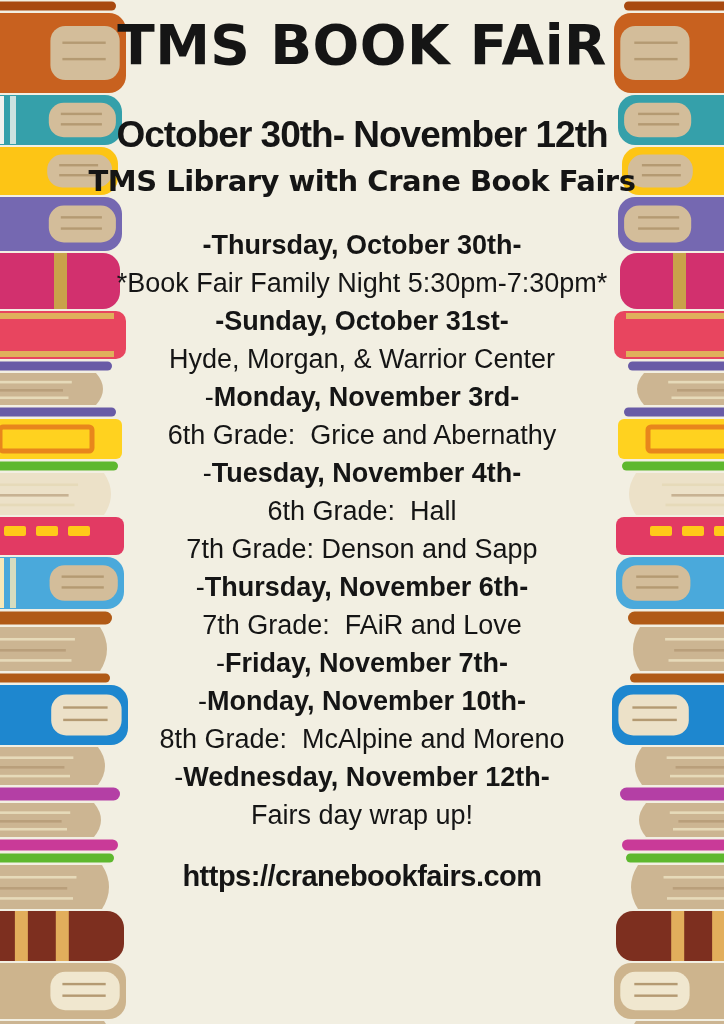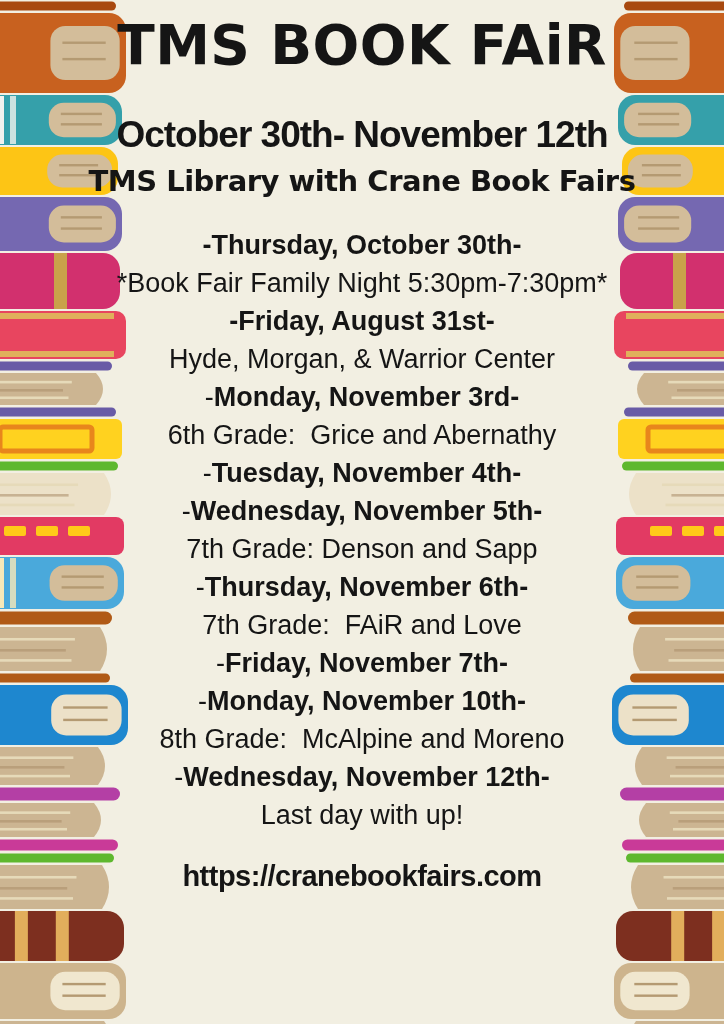--- a/index.html
+++ b/index.html
@@ -216,32 +216,32 @@
   <main class="content">
     <h1 class="title">TMS BOOK FAiR</h1>
 
     <div class="date-range">October 30th- November 12th</div>
 
     <div class="location">TMS Library with Crane Book Fairs</div>
 
     <div class="schedule">
         <div class="line b">-Thursday, October 30th-</div>
         <div class="line">*Book Fair Family Night 5:30pm-7:30pm*</div>
-        <div class="line b">-Friday, August 31st-</div>
+        <div class="line b">-Sunday, October 31st-</div>
         <div class="line">Hyde, Morgan, &amp; Warrior Center</div>
         <div class="line b"><span class="r">-</span>Monday, November 3rd-</div>
         <div class="line">6th Grade:  Grice and Abernathy</div>
         <div class="line b"><span class="r">-</span>Tuesday, November 4th-</div>
-        <div class="line b"><span class="r">-</span>Wednesday, November 5th-</div>
+        <div class="line">6th Grade:  Hall</div>
         <div class="line">7th Grade: Denson and Sapp</div>
         <div class="line b"><span class="r">-</span>Thursday, November 6th-</div>
         <div class="line">7th Grade:  FAiR and Love</div>
         <div class="line b"><span class="r">-</span>Friday, November 7th-</div>
         <div class="line b"><span class="r">-</span>Monday, November 10th-</div>
         <div class="line">8th Grade:  McAlpine and Moreno</div>
         <div class="line b"><span class="r">-</span>Wednesday, November 12th-</div>
-        <div class="line">Last day with up!</div>
+        <div class="line">Fairs day wrap up!</div>
       </div>
 
     <div class="website">https://cranebookfairs.com</div>
   </main>
 
 </div>
 
 </body></html>

